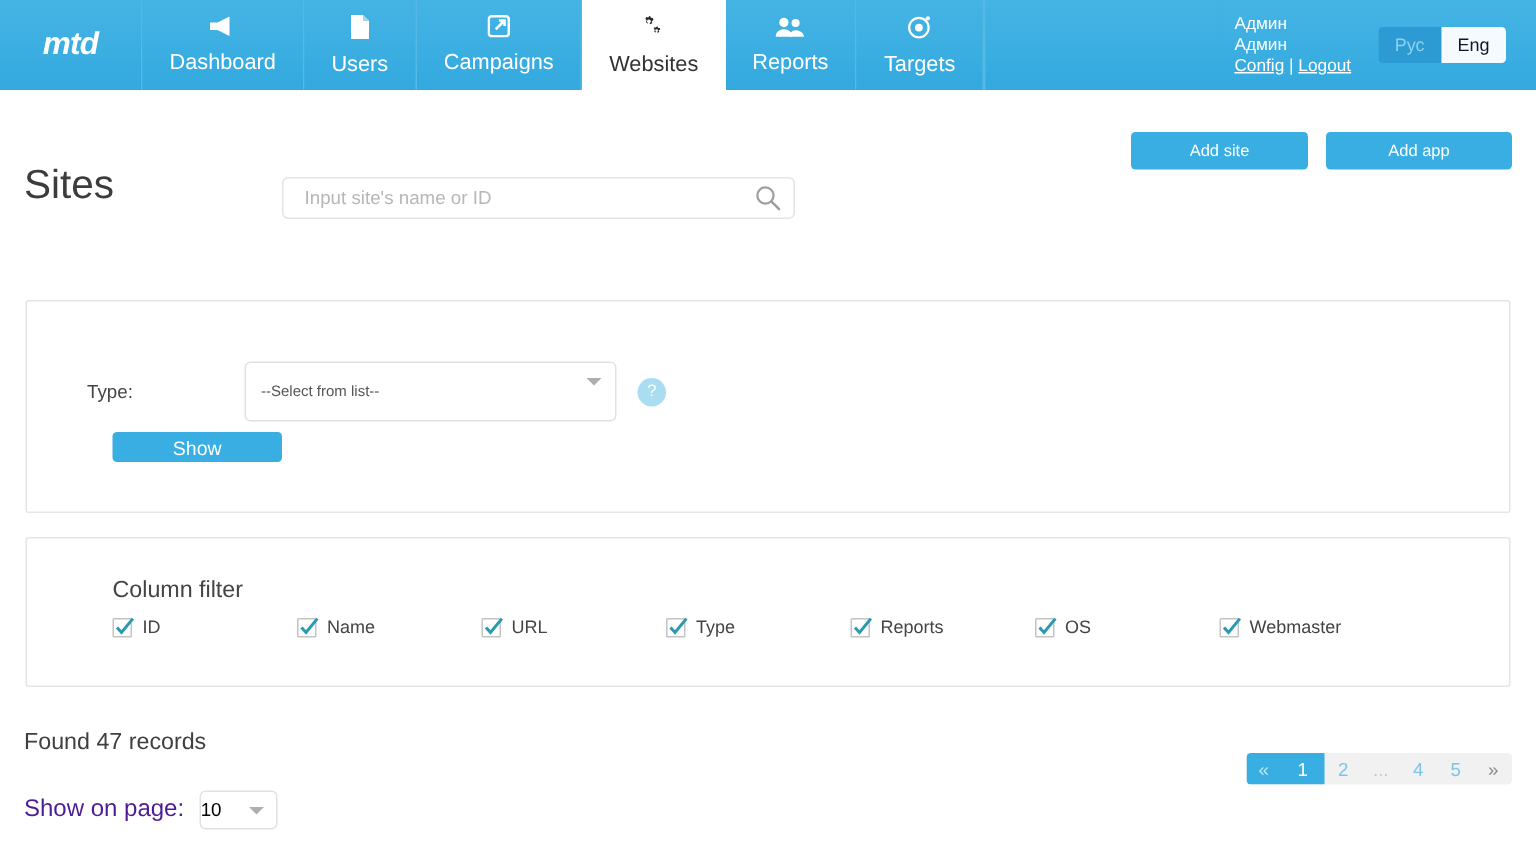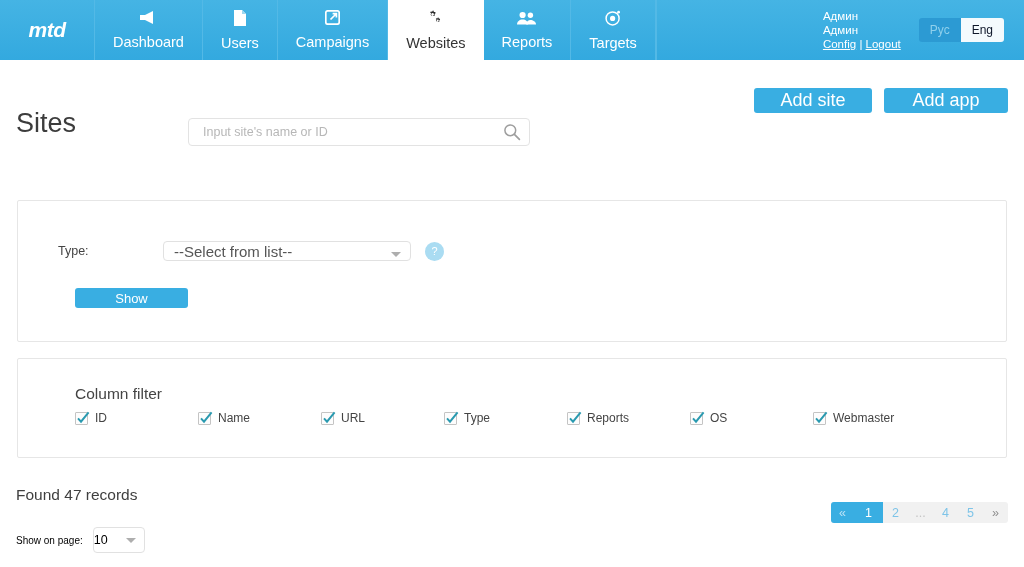--- a/index.html
+++ b/index.html
@@ -114,21 +114,21 @@
   .search-input::placeholder { color: #b7b7b7; }
   .search-icon {
     position: absolute; right: 9px; top: 5px;
     width: 18px; height: 18px;
   }
 
   .btn-blue {
     background: #39aee2;
     border: none;
     color: #ffffff;
-    font-size: 18px;
+    font-size: 11px;
     border-radius: 3px;
     cursor: pointer;
     font-family: "Liberation Sans", sans-serif;
   }
   .btn-add-site {
     position: absolute; right: 152px; top: 28px;
     width: 118px; height: 25px;
   }
   .btn-add-app {
     position: absolute; right: 16px; top: 28px;
@@ -148,27 +148,27 @@
 
   .filter-row {
     position: absolute; left: 40px; top: 40px;
     display: flex; align-items: center; gap: 0;
   }
   .filter-label {
     width: 105px;
     font-size: 12.5px; color: #444;
   }
   .select-box {
-    width: 248px; height: 20px;
+    width: 248px; height: 40px;
     border: 1px solid #e1e1e1;
     border-radius: 4px;
     background: #fff;
     display: flex; align-items: center;
     padding: 0 10px;
-    font-size: 15px; color: #555;
+    font-size: 10px; color: #555;
     position: relative;
     cursor: pointer;
   }
   .select-caret {
     position: absolute; right: 9px; top: 10px;
     width: 0; height: 0;
     border-left: 5px solid transparent;
     border-right: 5px solid transparent;
     border-top: 5px solid #aeaeae;
   }
@@ -216,21 +216,21 @@
 
   
   .found-text {
     position: absolute; left: 16px; top: 486px;
     font-size: 15.5px; color: #3f3f3f;
   }
   .showpage-row {
     position: absolute; left: 16px; top: 527px;
     display: flex; align-items: center; gap: 10px;
   }
-  .showpage-label { font-size: 10px; color: #000000; }
+  .showpage-label { font-size: 16px; color: #4c1d95; }
   .showpage-select {
     width: 52px; height: 26px;
     border: 1px solid #e1e1e1;
     border-radius: 4px;
     background: #fff;
     position: relative;
     display: flex; align-items: center;
     font-size: 12.5px; color: #000000;
     cursor: pointer;
   }

